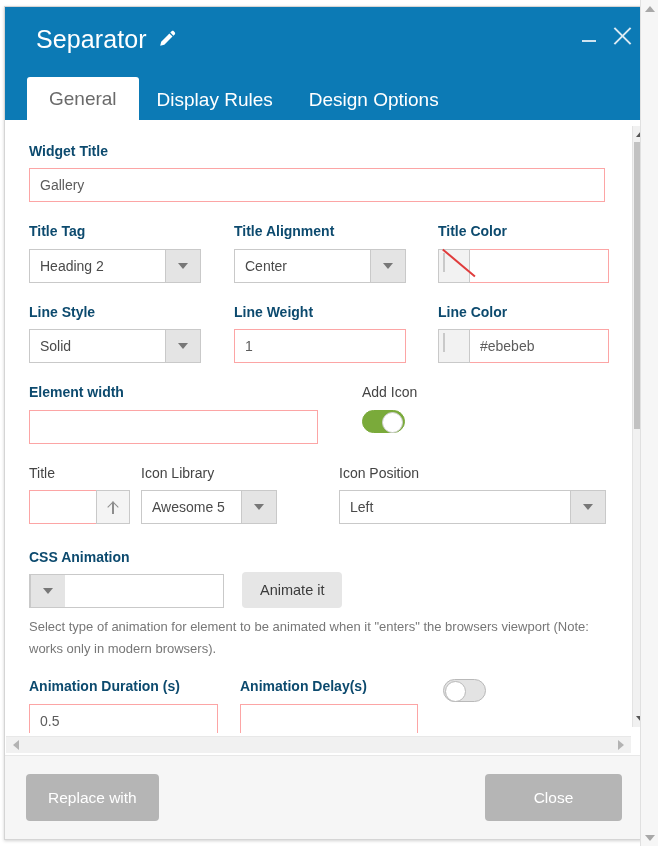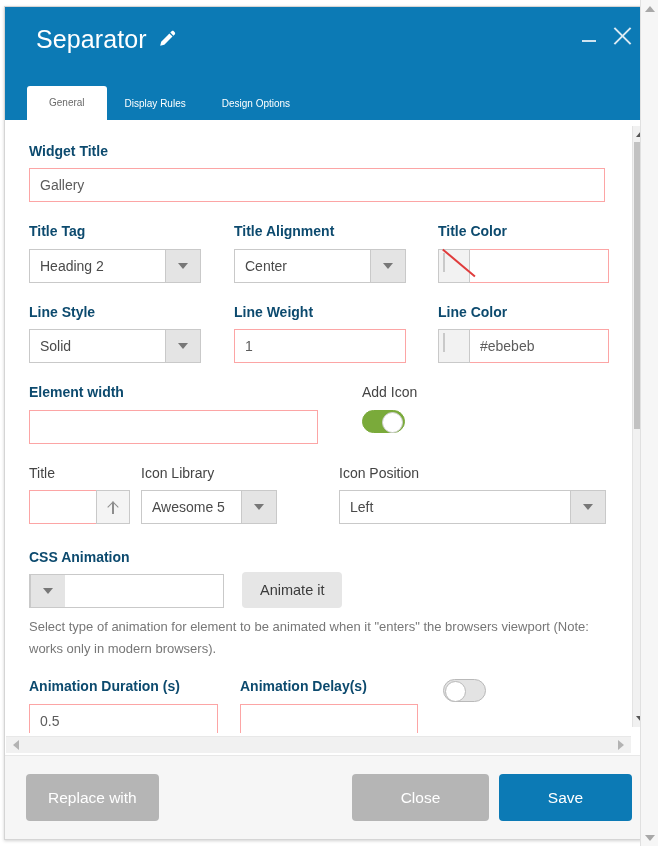--- a/index.html
+++ b/index.html
@@ -100,21 +100,21 @@
 
   .tabs {
     position: absolute;
     left: 22px;
     bottom: 0;
     display: flex;
     align-items: flex-end;
   }
   .tab {
     padding: 12px 18px 11px 18px;
-    font-size: 10px;
+    font-size: 19px;
     color: #ffffff;
     cursor: pointer;
     line-height: 1;
     white-space: nowrap;
   }
   .tab.active {
     background: #ffffff;
     color: #6a6a6a;
     border-radius: 3px 3px 0 0;
     padding: 12px 22px 12px 22px;
@@ -619,21 +619,20 @@
         </div>
     </div>
 
   </div>
 
   <div class="footer">
     <button class="btn btn-grey">Replace with</button>
     <span class="spacer"></span>
     <button class="btn btn-grey" style="width:137px;">Close</button>
     <span class="gap"></span>
-    <button class="btn btn-blue" style="width:133px;">Save</button>
   </div>
 
 </div>
 
 <div class="page-vscroll">
   <div class="pv-up">
       <i class="tri-up-lt"></i>
     </div>
   <div class="pv-dn">
       <i class="tri-dn-lt"></i>

